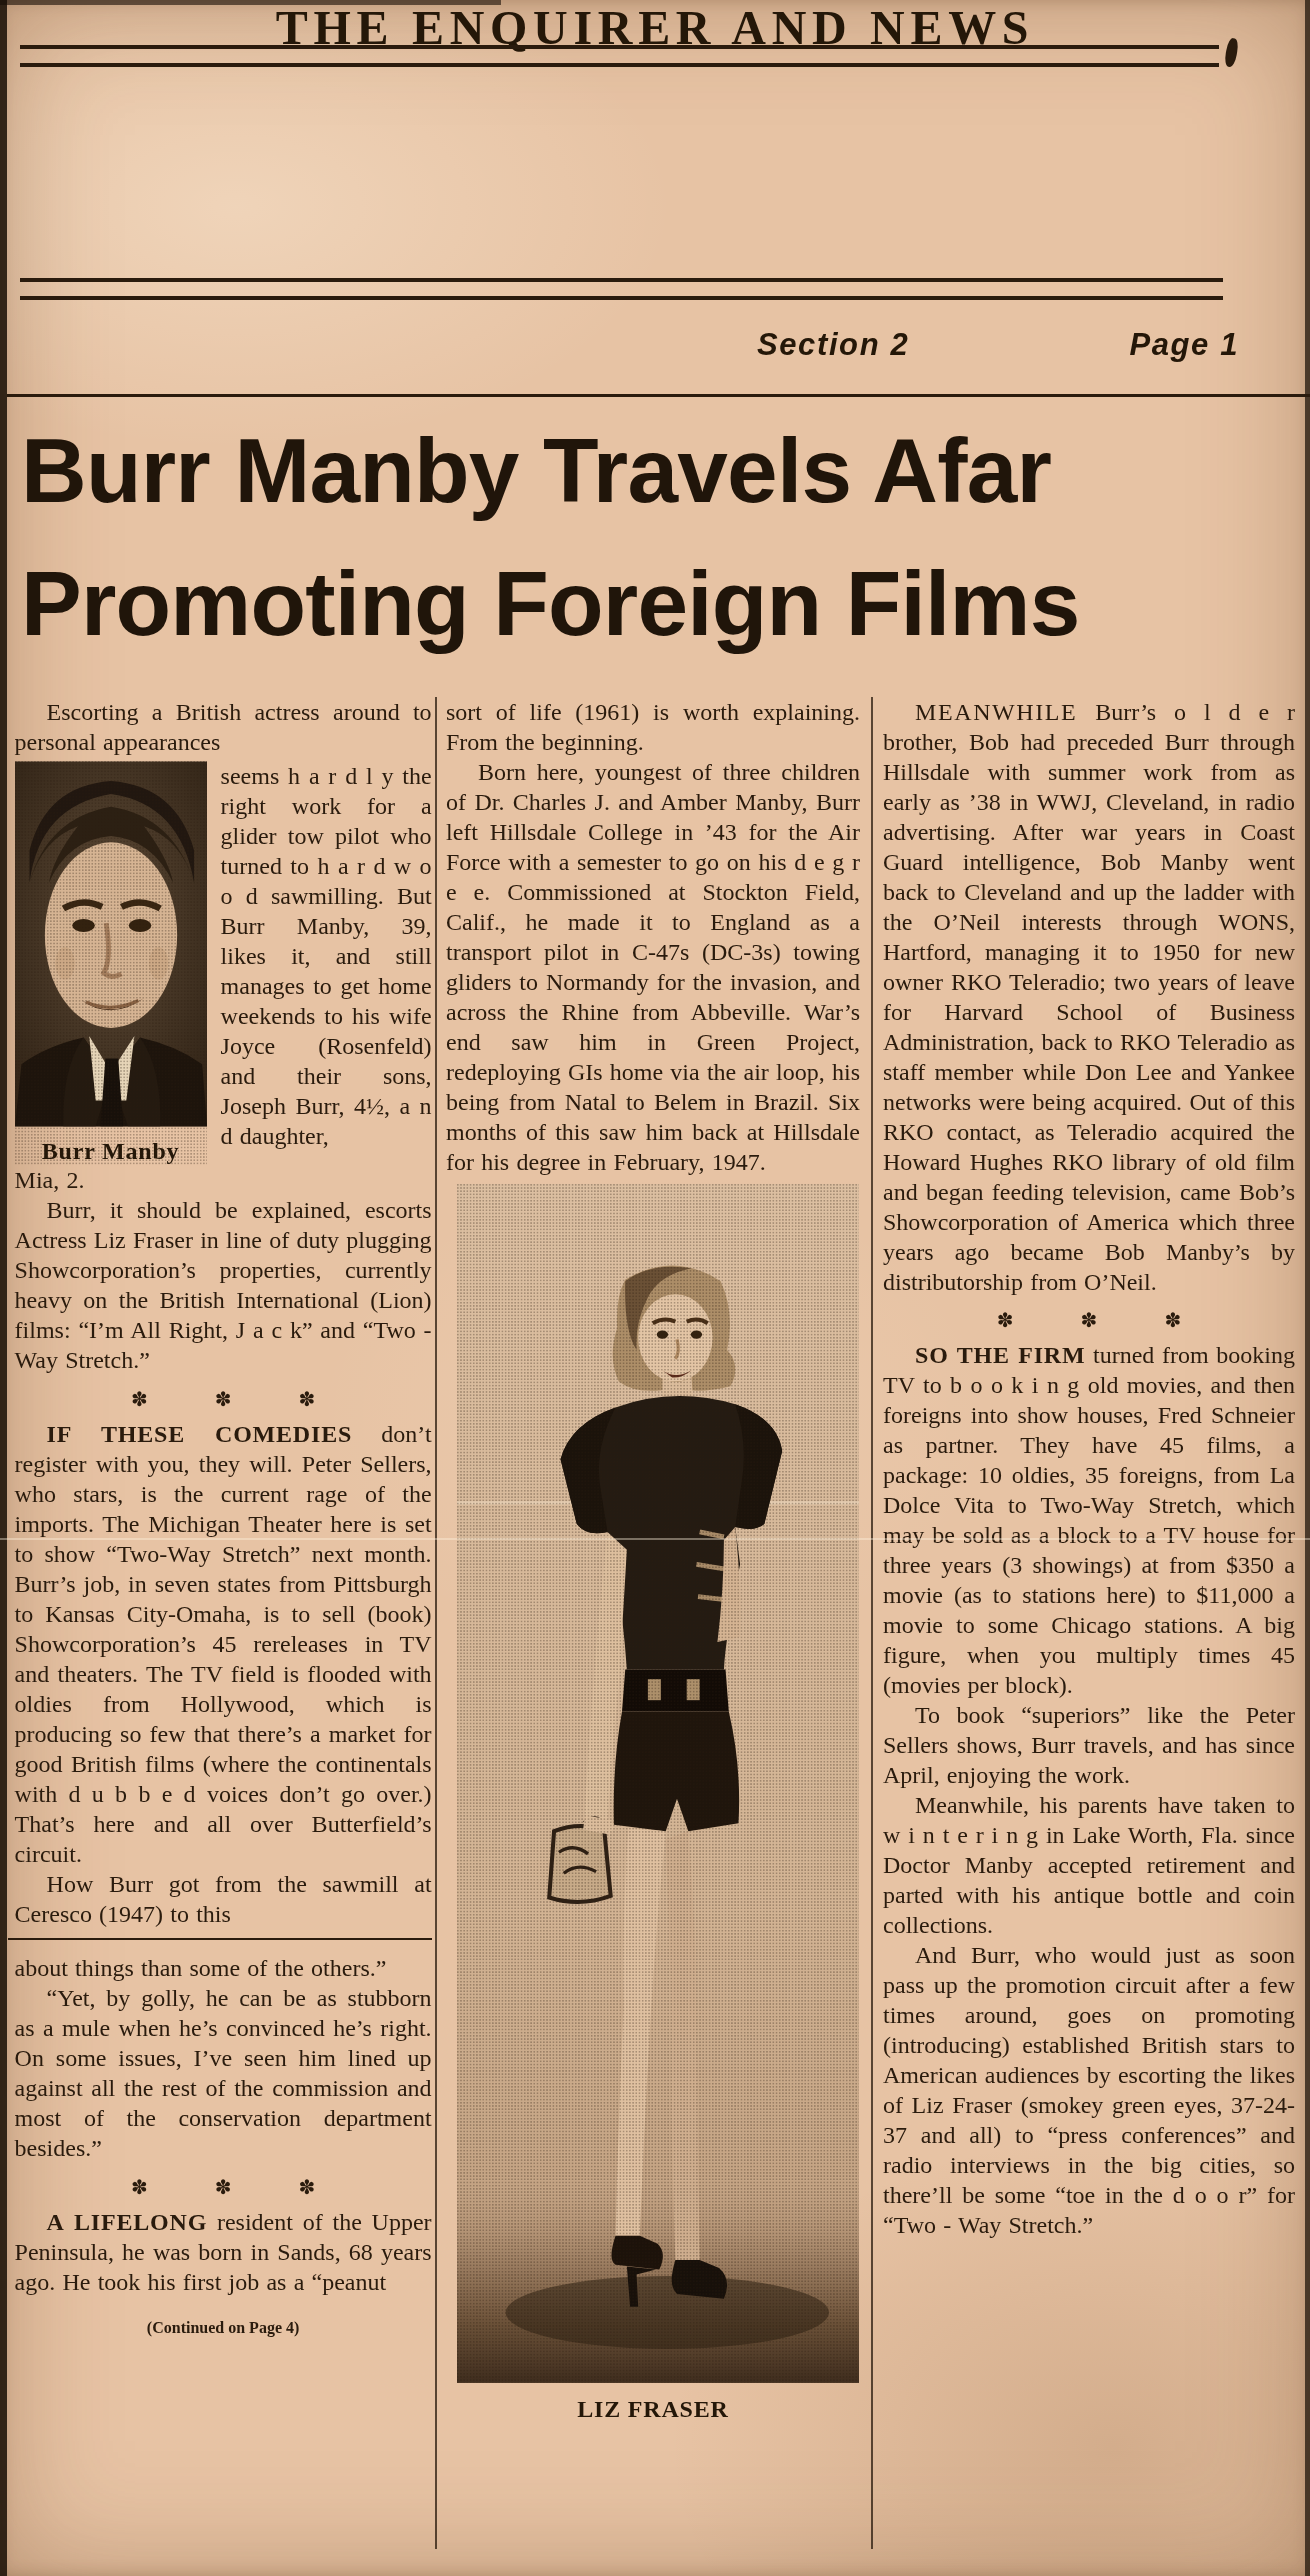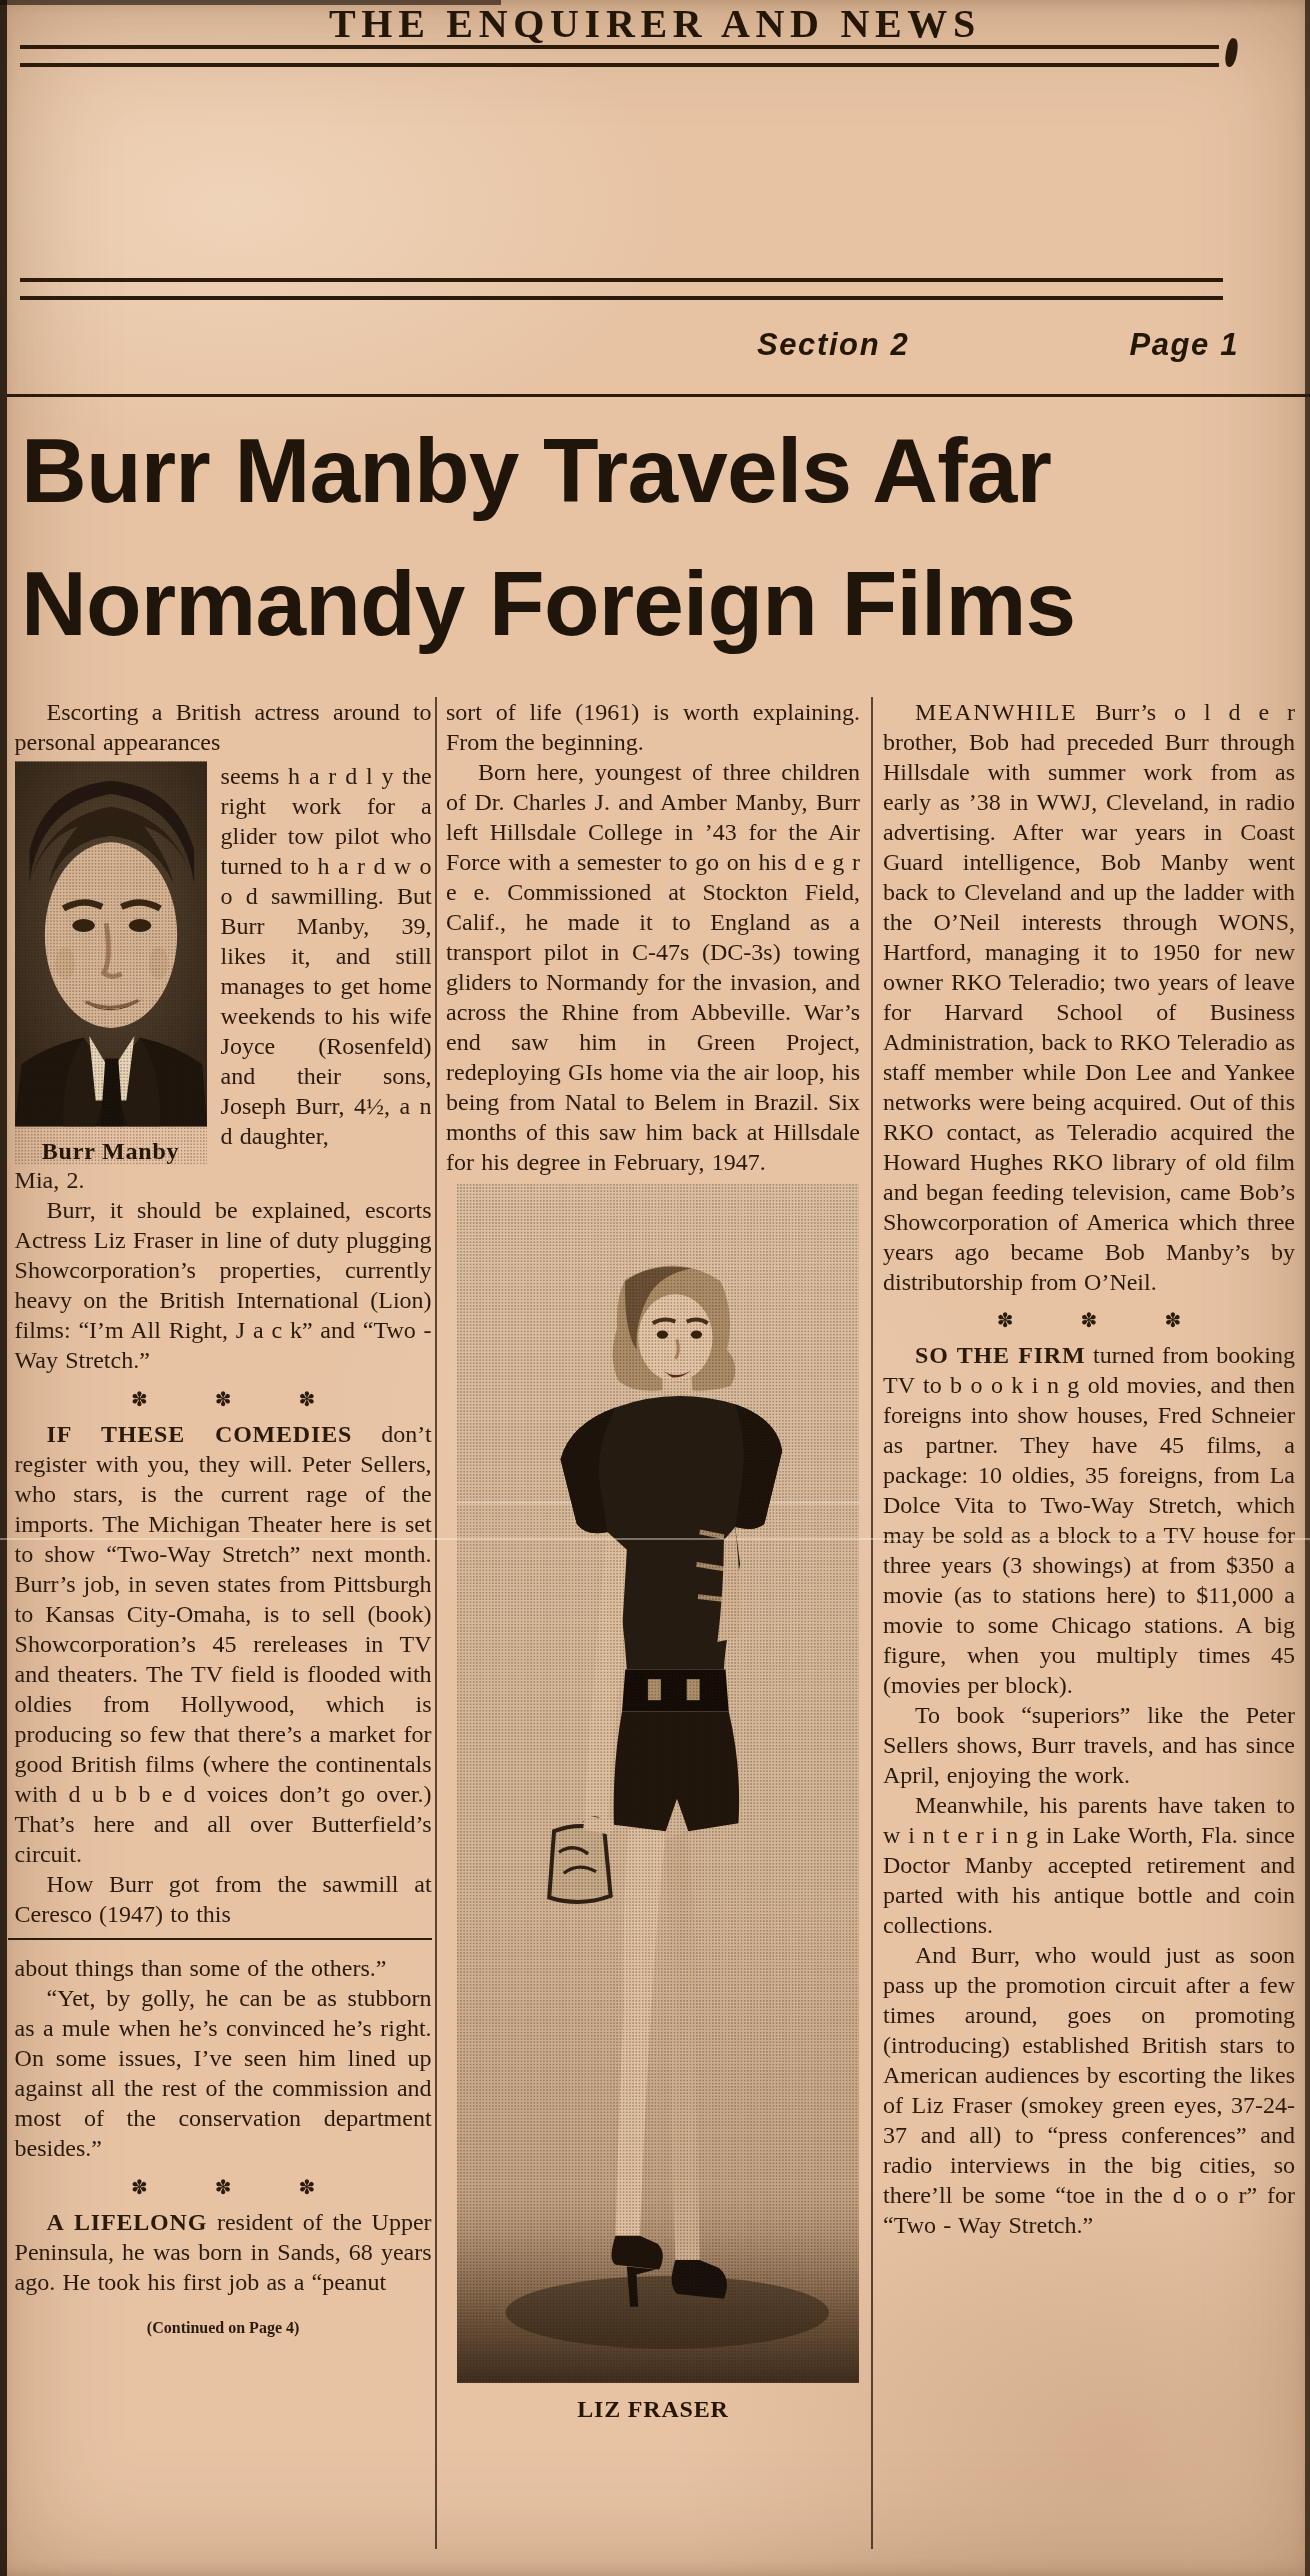--- a/index.html
+++ b/index.html
@@ -26,21 +26,21 @@
   .edge{position:absolute;background:#170e05;}
   .edge-left{left:0;top:0;bottom:0;width:7.3px;opacity:.85;}
   .edge-right{right:0;top:0;bottom:0;width:4.9px;opacity:.7;}
   .edge-top{left:0;top:0;width:501px;height:4.9px;opacity:.6;}
 
   
   .np-name{
     position:absolute;left:0;right:0;top:0;
     text-align:center;
     font-family:"Liberation Serif", serif;
-    font-weight:bold;font-size:40px;letter-spacing:5.7px;
+    font-weight:bold;font-size:48px;letter-spacing:5.7px;
     color:#241708;
     white-space:nowrap;
   }
   .drule{position:absolute;height:13.7px;border-top:4.9px solid var(--ink);border-bottom:4px solid var(--ink);}
   .drule-top{left:20px;width:1199px;top:45px;}
   .drule-bottom{left:20px;width:1203px;top:278px;}
   .ink-mark{position:absolute;left:1226px;top:38px;width:10.5px;height:29px;background:var(--ink);border-radius:45%;transform:rotate(10deg);}
   .script-wrap{position:absolute;left:49px;top:45px;width:1213px;height:272px;}
   .script-wrap svg{overflow:visible;display:block;}
   .dateline{
@@ -123,21 +123,21 @@
   <div class="drule drule-bottom"></div>
 
   <div class="dateline">
     <span class="dl-section">Section 2</span>
     <span class="dl-page">Page 1</span>
   </div>
   <div class="thin-rule"></div>
 
   <div class="headline">
     <div>Burr Manby Travels Afar</div>
-    <div>Normandy Foreign Films</div>
+    <div>Promoting Foreign Films</div>
   </div>
 
   <div class="vdivider vd1"></div>
   <div class="vdivider vd2"></div>
 
   <div class="col col1">
     <p class="body-p indent">Escorting a British actress around to personal appearances</p>
 
     <div class="photo-row">
       <figure class="burr-photo">

